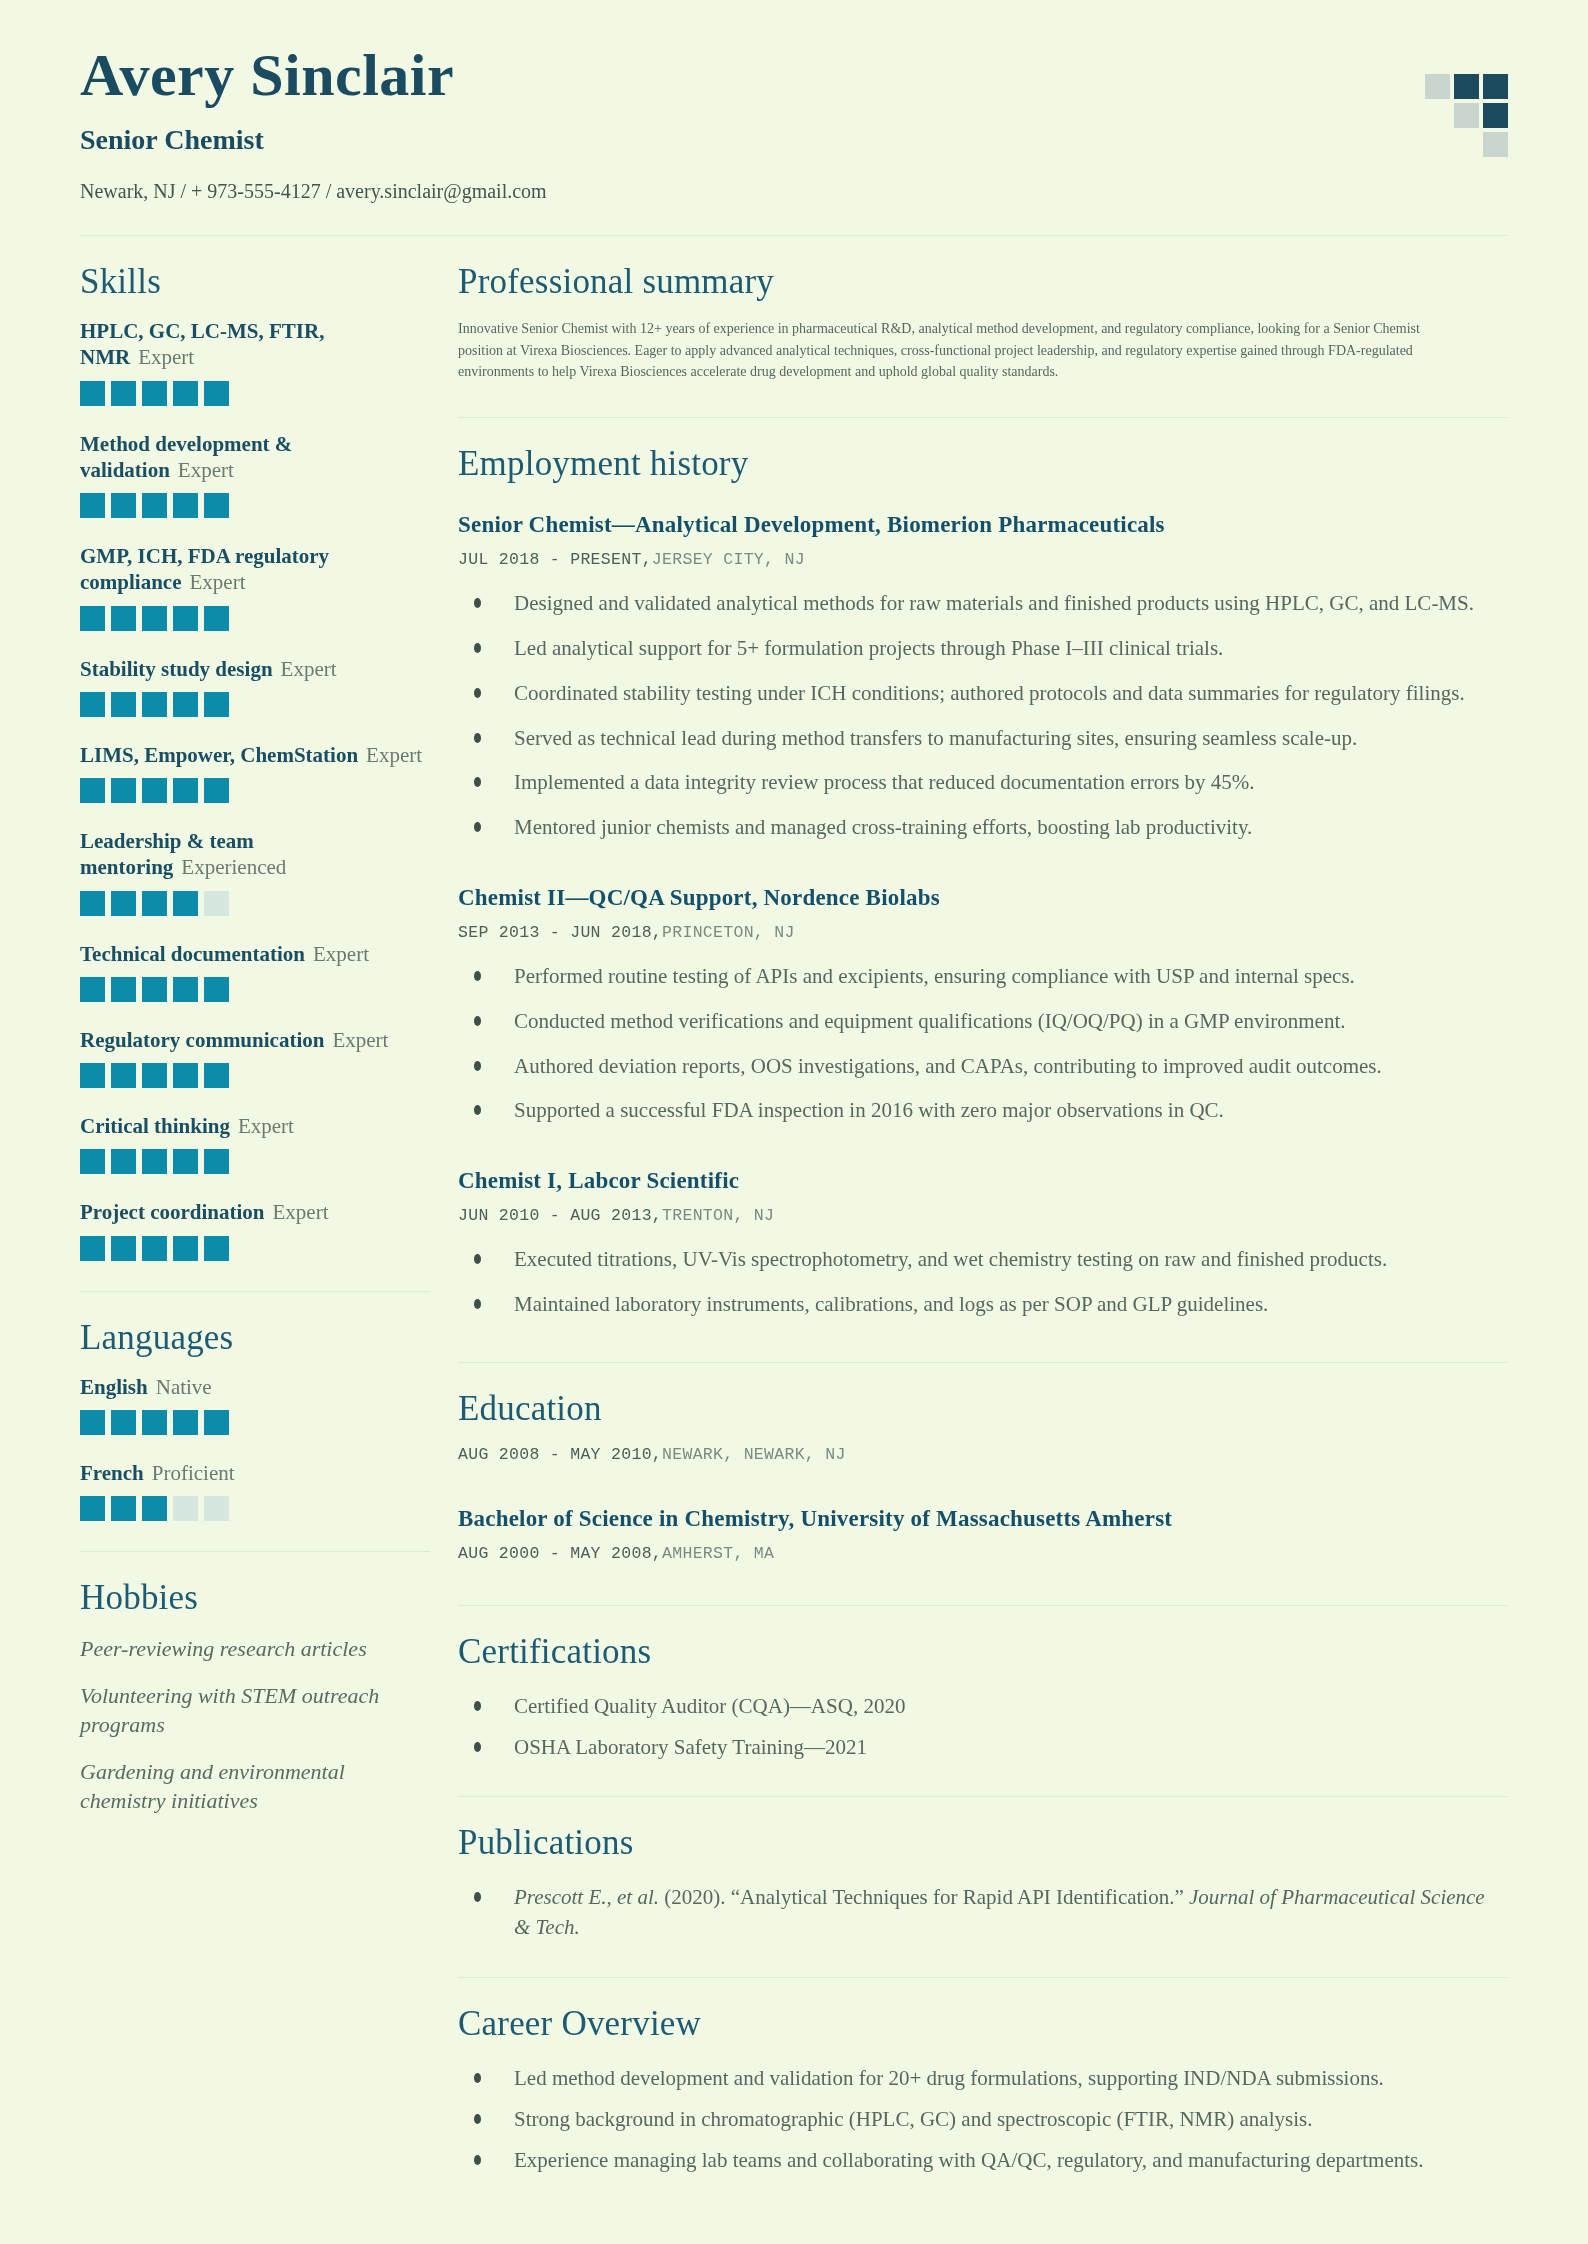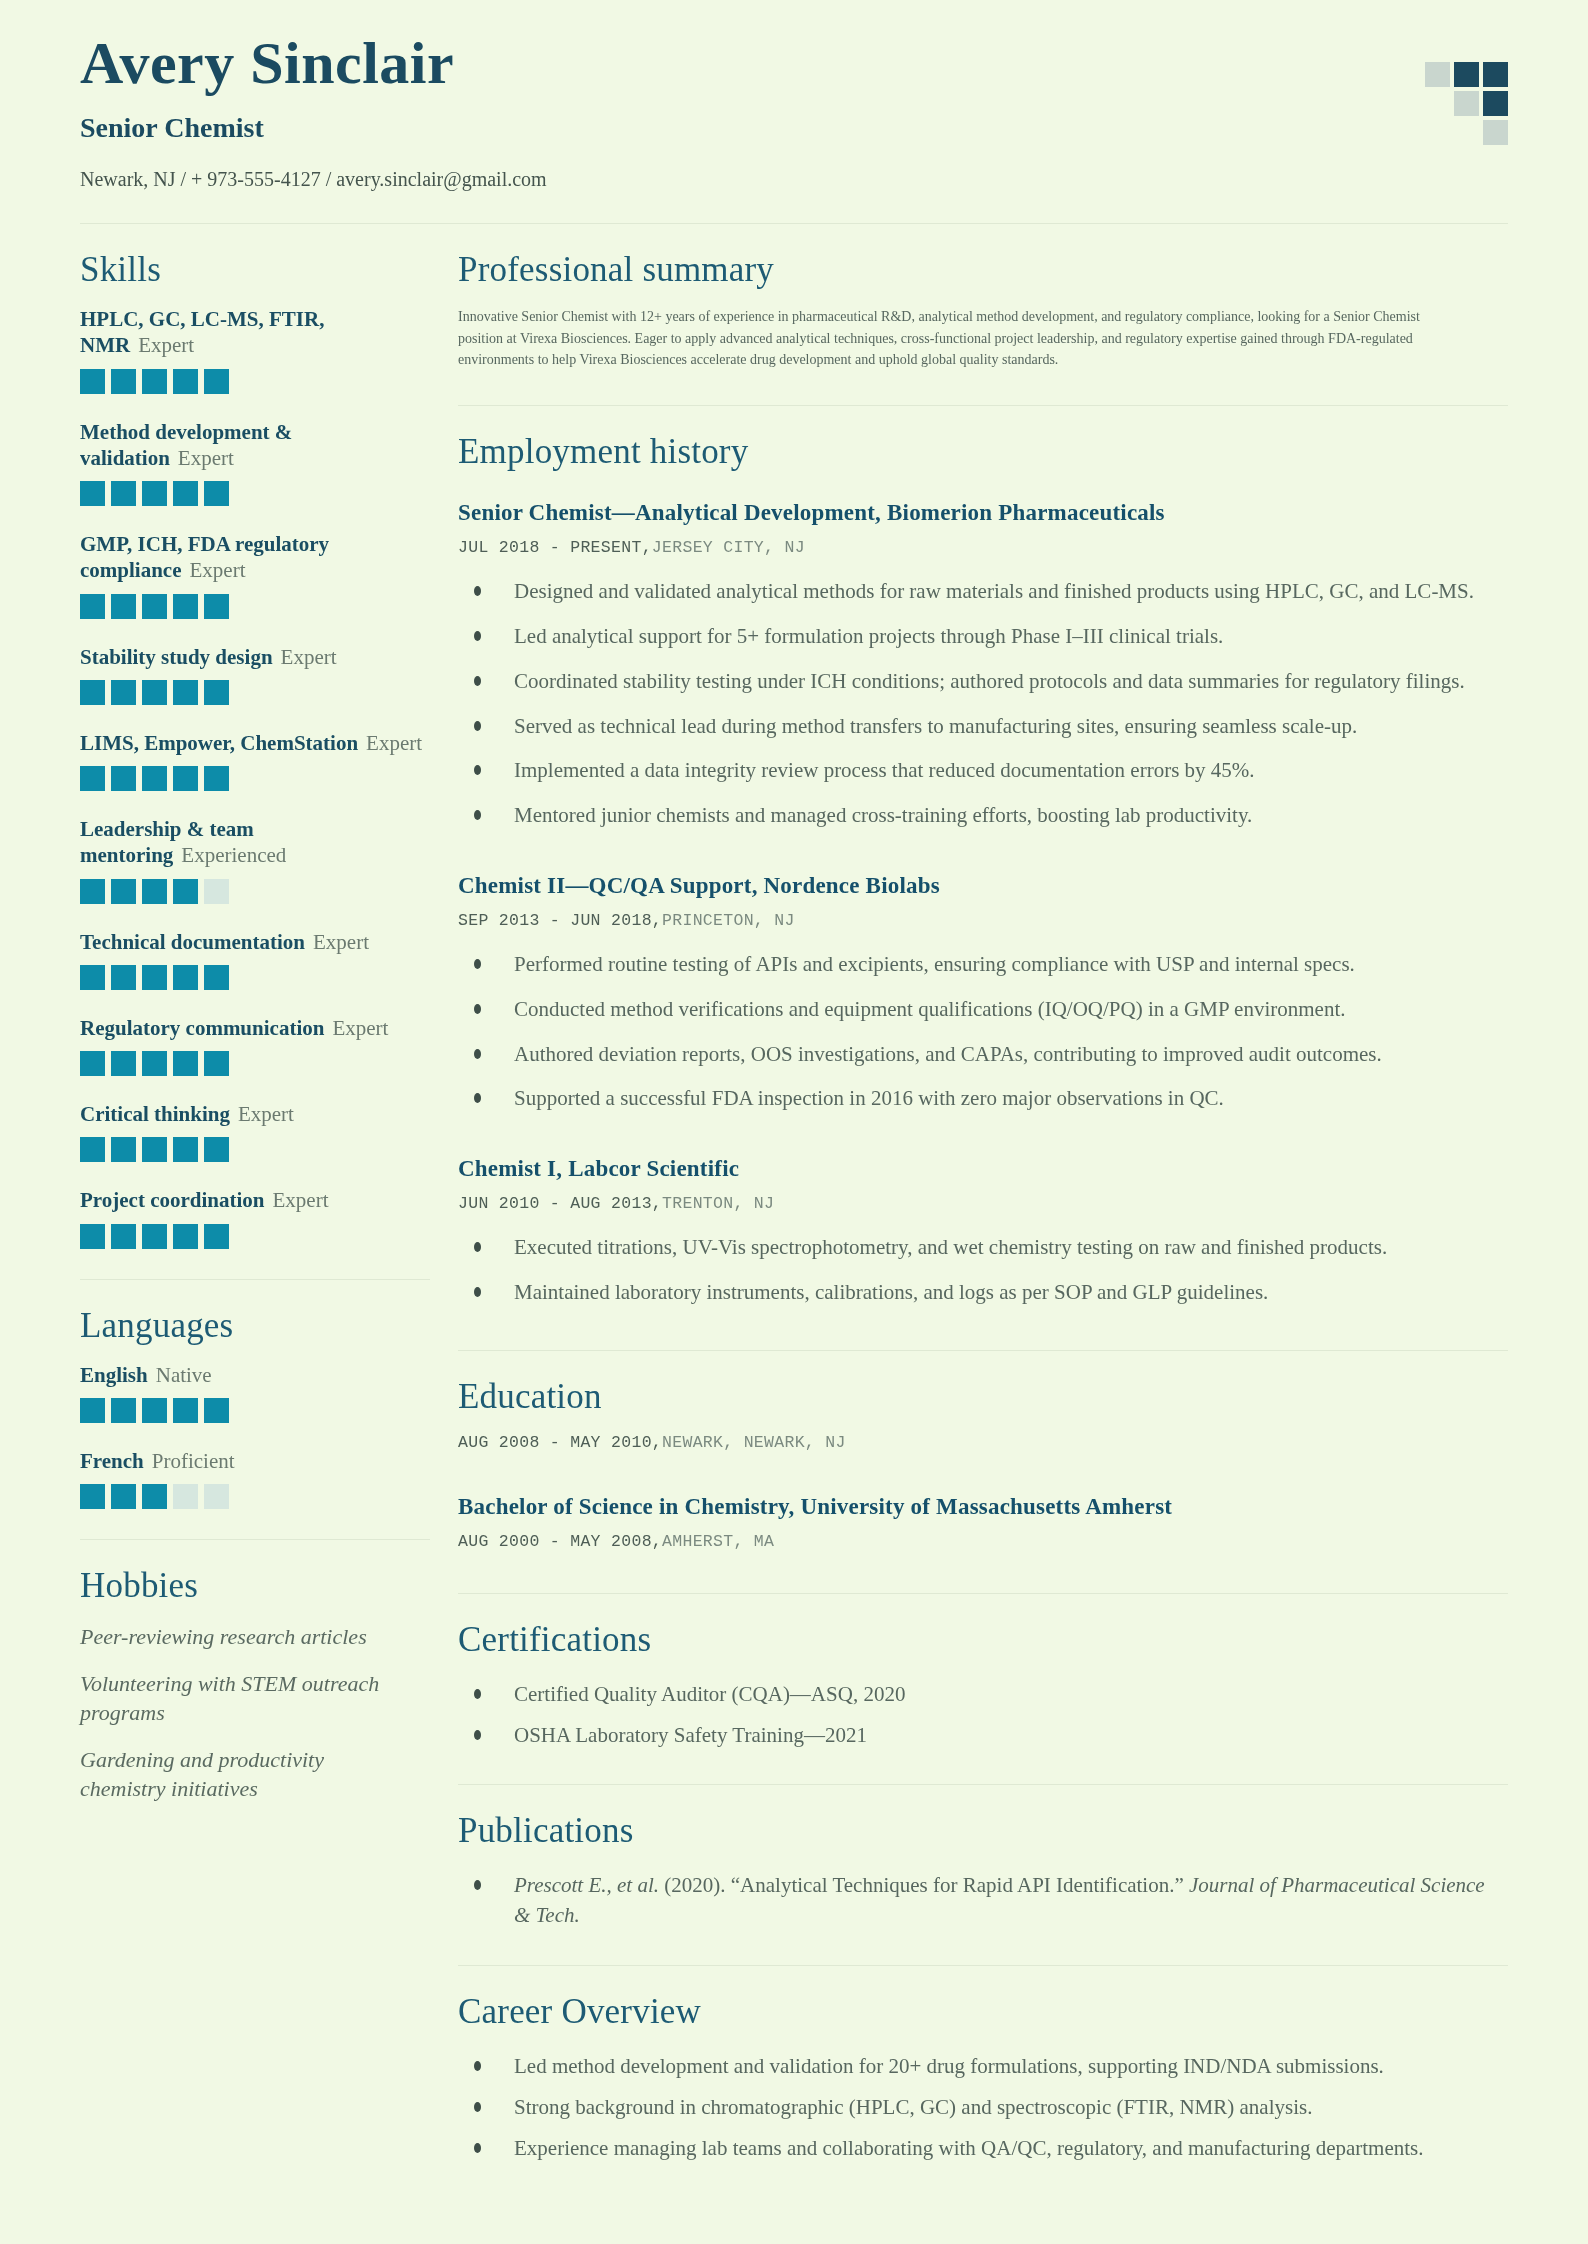--- a/index.html
+++ b/index.html
@@ -15,21 +15,21 @@
     box-sizing: border-box;
     padding: 0 80px 60px 80px;
     font-family: "Liberation Serif", "DejaVu Serif", serif;
     color: #57675f;
   }
   
   .header {
     display: flex;
     justify-content: space-between;
     align-items: flex-start;
-    padding-top: 24px;
+    padding-top: 36px;
   }
   .person-name {
     margin: 8px 0 0 0;
     font-size: 60px;
     line-height: 1.05;
     font-weight: bold;
     color: #1b4b61;
     letter-spacing: 0.5px;
   }
   .person-title {
@@ -318,21 +318,21 @@
           </div>
       </section>
 
       <hr class="divider">
 
       <section>
         <h2 class="section-heading">Hobbies</h2>
         <ul class="hobby-list">
             <li class="hobby-item">Peer-reviewing research articles</li>
             <li class="hobby-item">Volunteering with STEM outreach programs</li>
-            <li class="hobby-item">Gardening and productivity chemistry initiatives</li>
+            <li class="hobby-item">Gardening and environmental chemistry initiatives</li>
           </ul>
       </section>
     </aside>
 
     <main class="main">
 
       <section>
         <h2 class="section-heading">Professional summary</h2>
         <p class="summary-text">Innovative Senior Chemist with 12+ years of experience in pharmaceutical R&amp;D, analytical method development, and regulatory compliance, looking for a Senior Chemist position at Virexa Biosciences. Eager to apply advanced analytical techniques, cross-functional project leadership, and regulatory expertise gained through FDA-regulated environments to help Virexa Biosciences accelerate drug development and uphold global quality standards.</p>
       </section>

